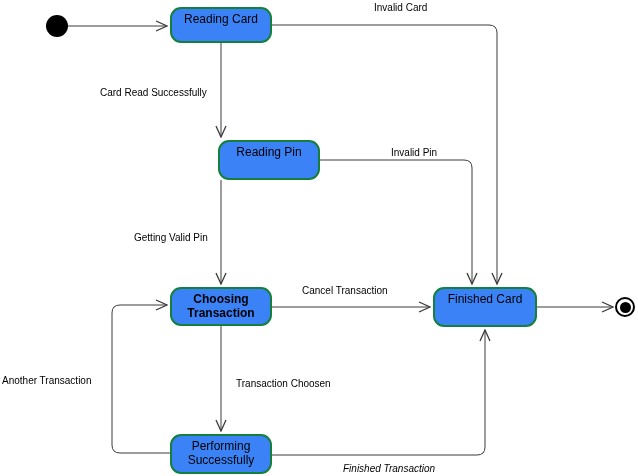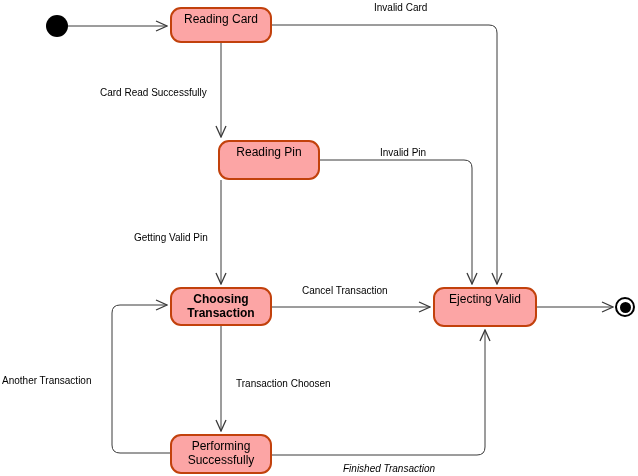--- a/index.html
+++ b/index.html
@@ -17,22 +17,22 @@
   }
   .edges {
     position: absolute;
     left: 0;
     top: 0;
     z-index: 1;
   }
   .state {
     position: absolute;
     box-sizing: border-box;
-    background: #fca5a5;
-    border: 2px solid #c2410c;
+    background: #3b82f6;
+    border: 2px solid #15803d;
     border-radius: 11px;
     z-index: 2;
     display: flex;
     justify-content: center;
     align-items: flex-start;
     padding-top: 3px;
     text-align: center;
   }
   .state span {
     font-size: 12px;
@@ -115,33 +115,33 @@
 
   <div class="state" style="left:170px; top:140px; width:102px; height:40px;margin-left:48px;">
     <span>Reading Pin</span>
   </div>
 
   <div class="state" style="left:170px; top:287px; width:102px; height:39px;font-weight:bold;">
     <span>Choosing Transaction</span>
   </div>
 
   <div class="state" style="left:433px; top:287px; width:104px; height:40px;">
-    <span>Ejecting Valid</span>
+    <span>Finished Card</span>
   </div>
 
   <div class="state" style="left:170px; top:434px; width:102px; height:40px;">
     <span>Performing Successfully</span>
   </div>
 
   <div class="final-state">
     <div class="final-inner"></div>
   </div>
 
   <div class="edge-label" style="left:374px; top:1px;">Invalid Card</div>
   <div class="edge-label" style="left:100px; top:86px;">Card Read Successfully</div>
-  <div class="edge-label" style="left:380px; top:146px;">Invalid Pin</div>
+  <div class="edge-label" style="left:391px; top:146px;">Invalid Pin</div>
   <div class="edge-label" style="left:126px; top:231px;margin-left:8px;">Getting Valid Pin</div>
   <div class="edge-label" style="left:302px; top:284px;">Cancel Transaction</div>
   <div class="edge-label" style="left:2px; top:374px;">Another Transaction</div>
   <div class="edge-label" style="left:236px; top:377px;">Transaction Choosen</div>
   <div class="edge-label" style="left:343px; top:462px;font-style:italic;">Finished Transaction</div>
 
 </div>
 
 </body></html>

